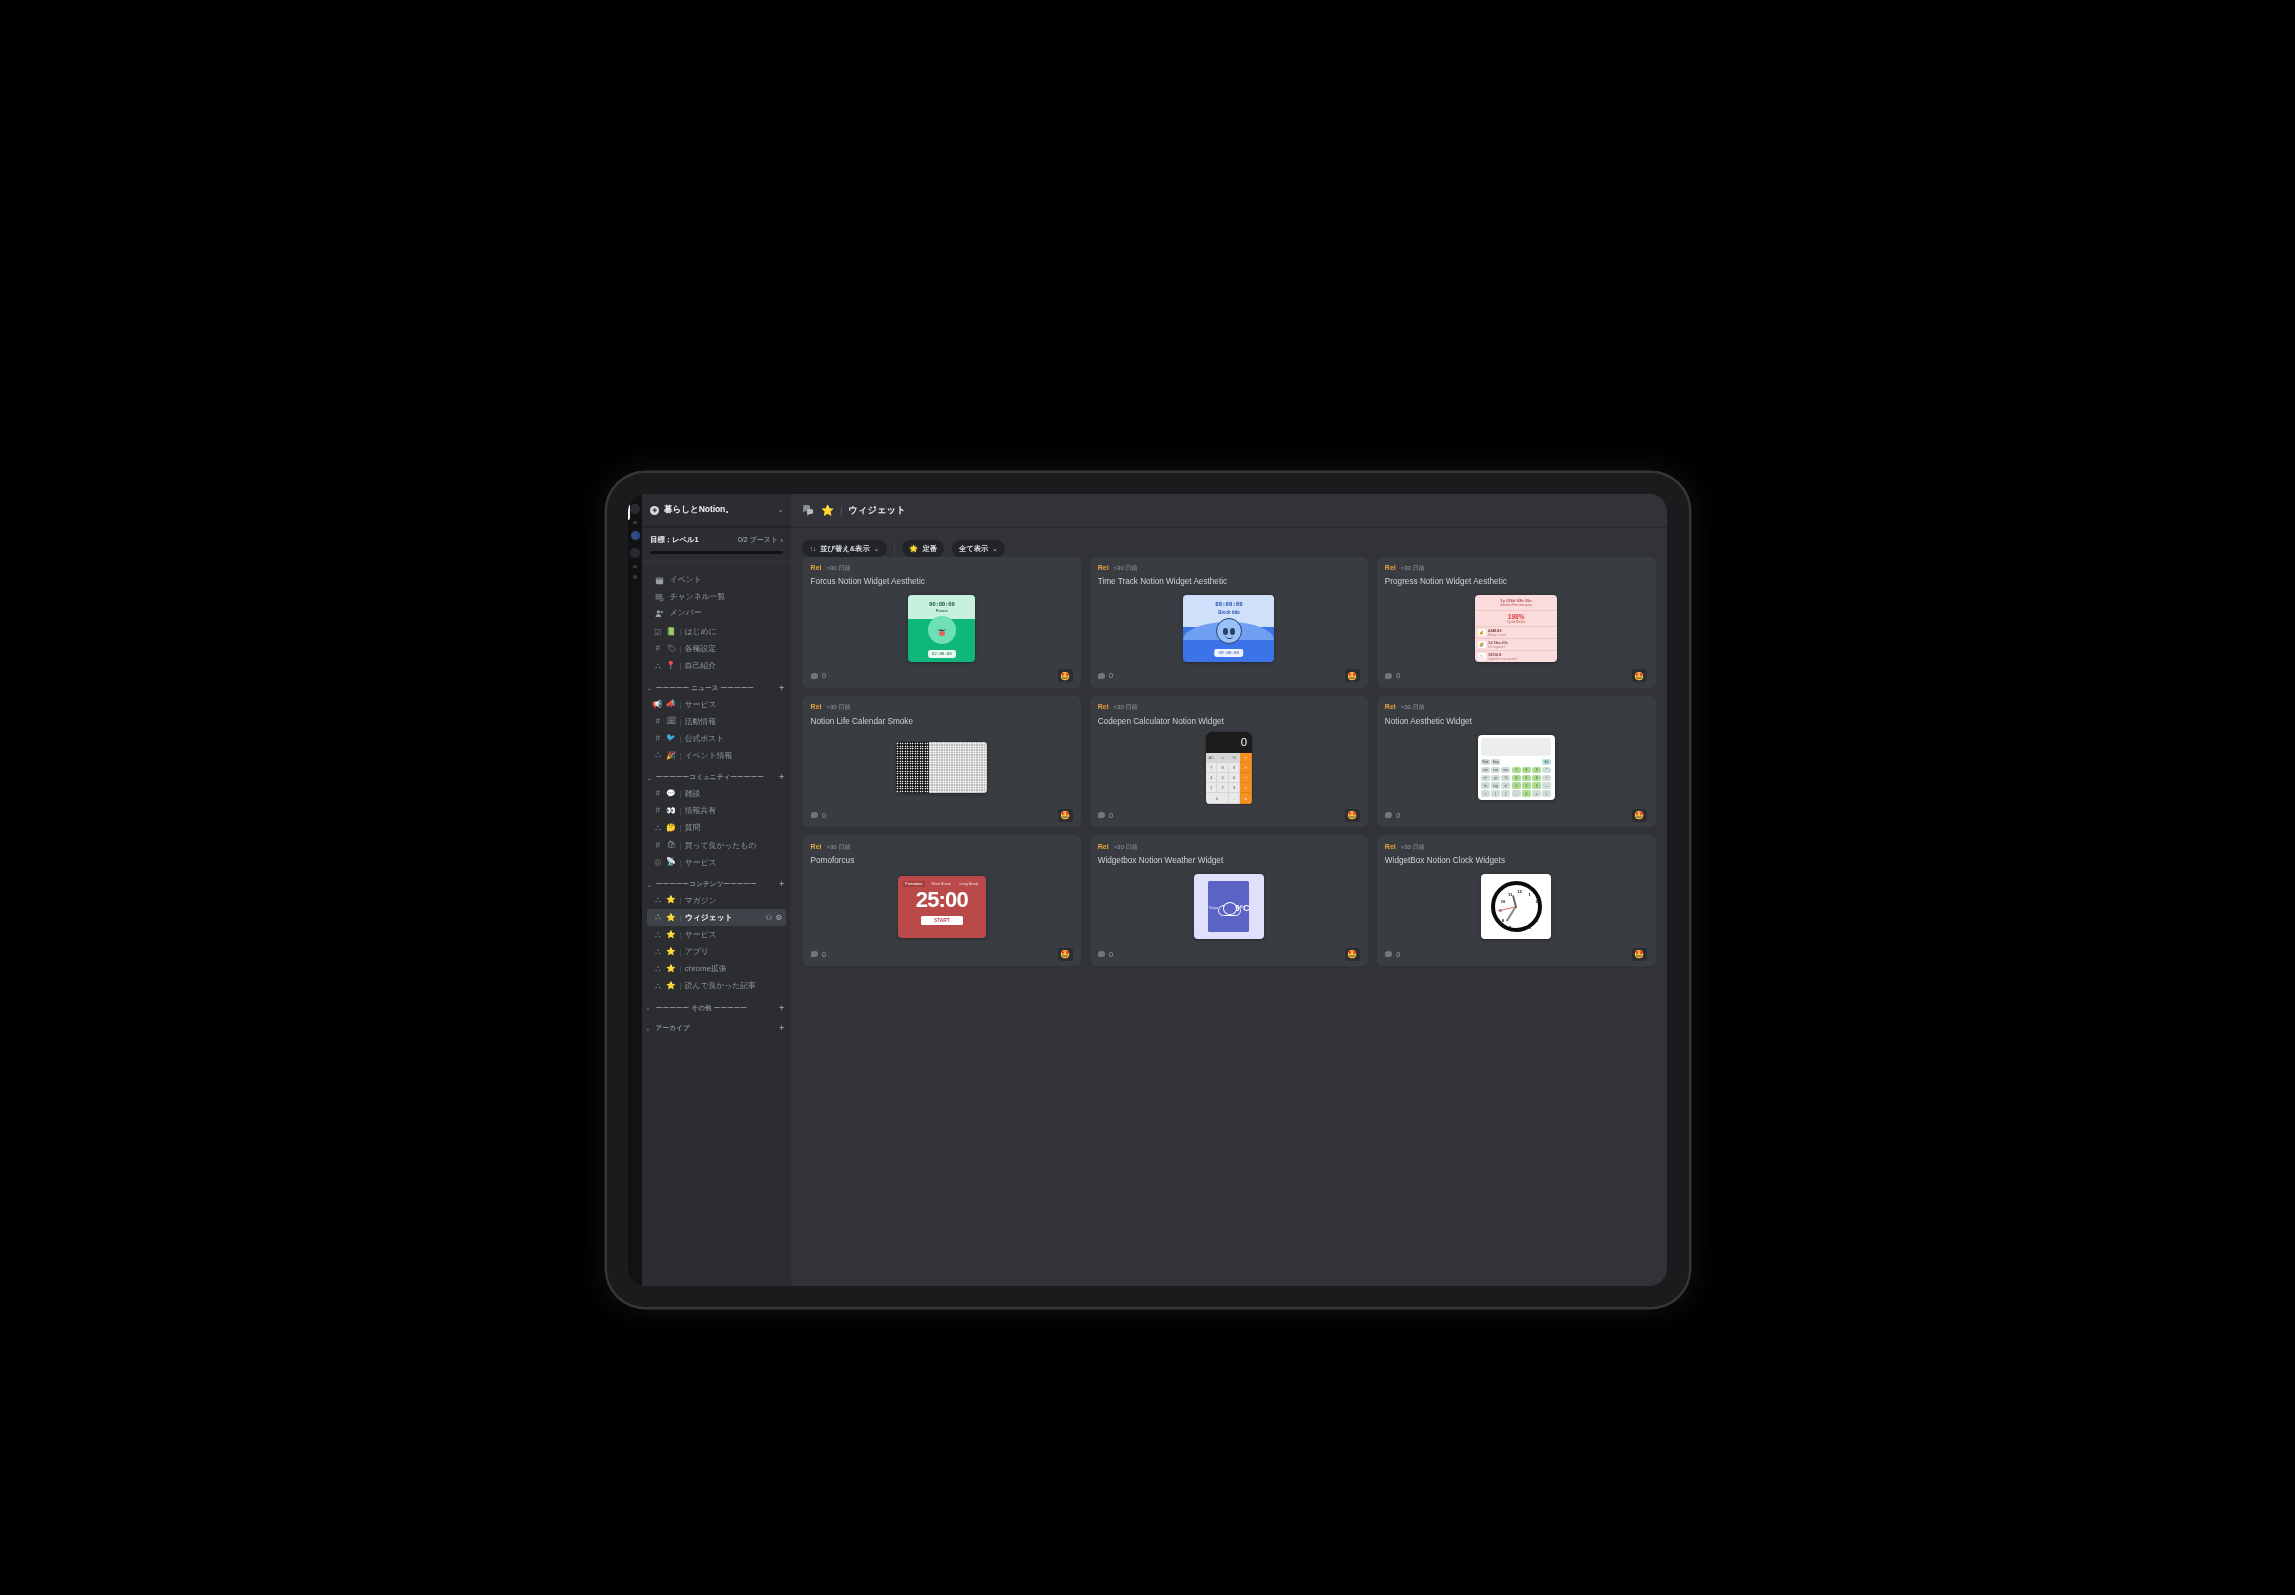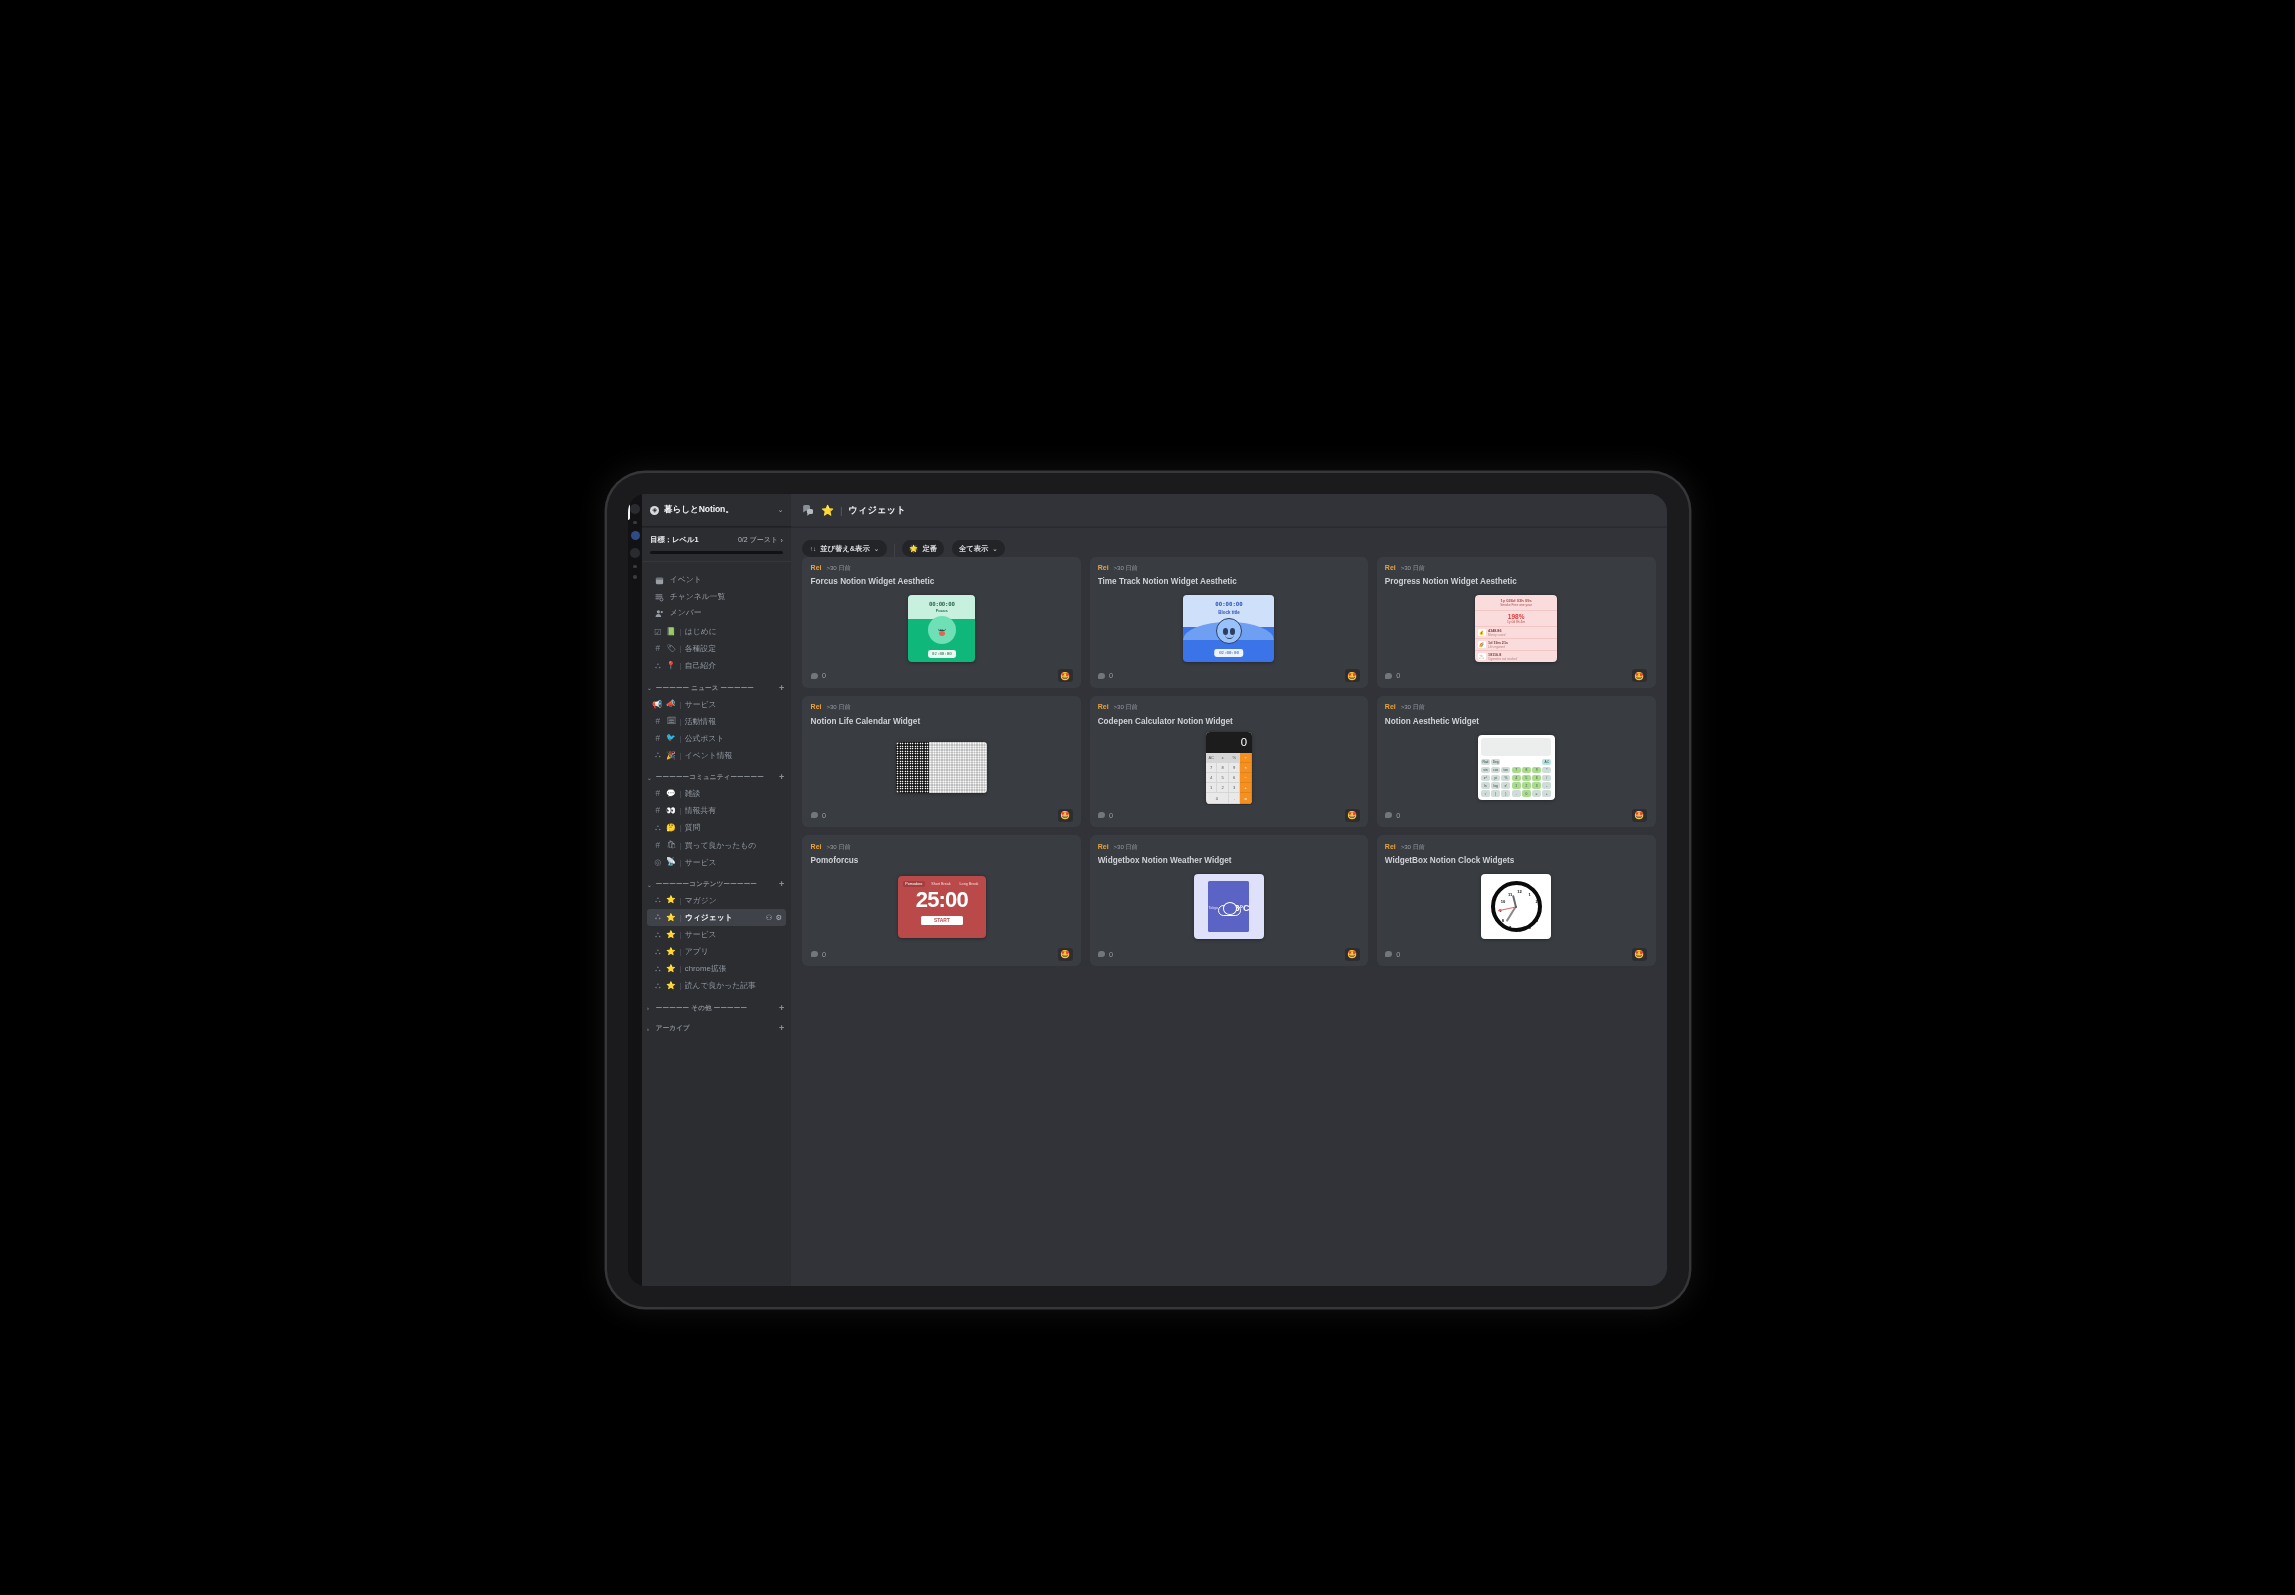--- a/index.html
+++ b/index.html
@@ -156,21 +156,21 @@
     padding: 7.3px 8.2px 5.7px 8.2px;
     display: flex; flex-direction: column;
     height: 131px;
     cursor: pointer;
     overflow: hidden;
   }
   .card-meta { display: flex; align-items: baseline; gap: 4.9px; margin-bottom: 4.1px; }
   .card-author { font-size: 7px; font-weight: bold; color: #e8a33d; }
   .card-time { font-size: 6.1px; color: #9a9ea5; }
   .card-title {
-    font-size: 8.2px; font-weight: bold; color: #cfd2d6;
+    font-size: 8.2px; font-weight: normal; color: #cfd2d6;
     line-height: 1.15; margin-bottom: 4.1px;
     white-space: nowrap; overflow: hidden; text-overflow: ellipsis;
   }
   .card-thumb { flex: 1; display: flex; align-items: center; justify-content: center; overflow: hidden; min-height: 0; }
   .card-foot { height: 13px; display: flex; align-items: center; justify-content: space-between; margin-top: 3.3px; }
   .cmt { display: flex; align-items: center; gap: 4.1px; color: #9a9ea5; font-size: 7.3px; }
   .cmt .bub { width: 7.3px; height: 6.5px; border-radius: 3.3px 3.3px 3.3px 0.8px; background: #72767d; display:block; }
   .react {
     width: 15.5px; height: 13px; border-radius: 3.3px; background: #2b2d31;
     display: flex; align-items: center; justify-content: center; font-size: 8.2px;
@@ -612,21 +612,21 @@
                 <span>0</span>
               </span>
               <span class="react">🤩</span>
             </div>
           </div>
           <div class="card">
             <div class="card-meta">
               <span class="card-author">Rei</span>
               <span class="card-time">&gt;30 日前</span>
             </div>
-            <div class="card-title">Notion Life Calendar Widget</div>
+            <div class="card-title">Notion Life Calendar Smoke</div>
             <div class="card-thumb">
               <div class="tb tb-life">
                 <div class="filled"></div>
                 <div class="empty"></div>
               </div>
             </div>
             <div class="card-foot">
               <span class="cmt">
                 <span class="bub"></span>
                 <span>0</span>

